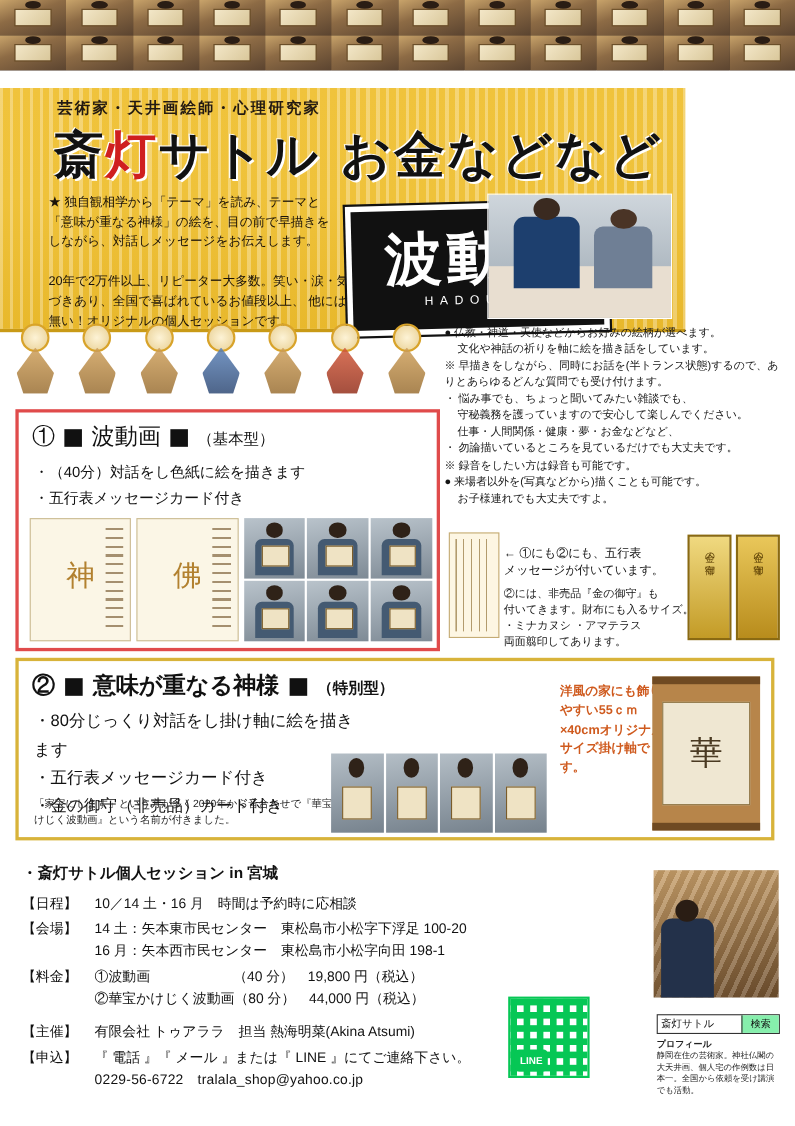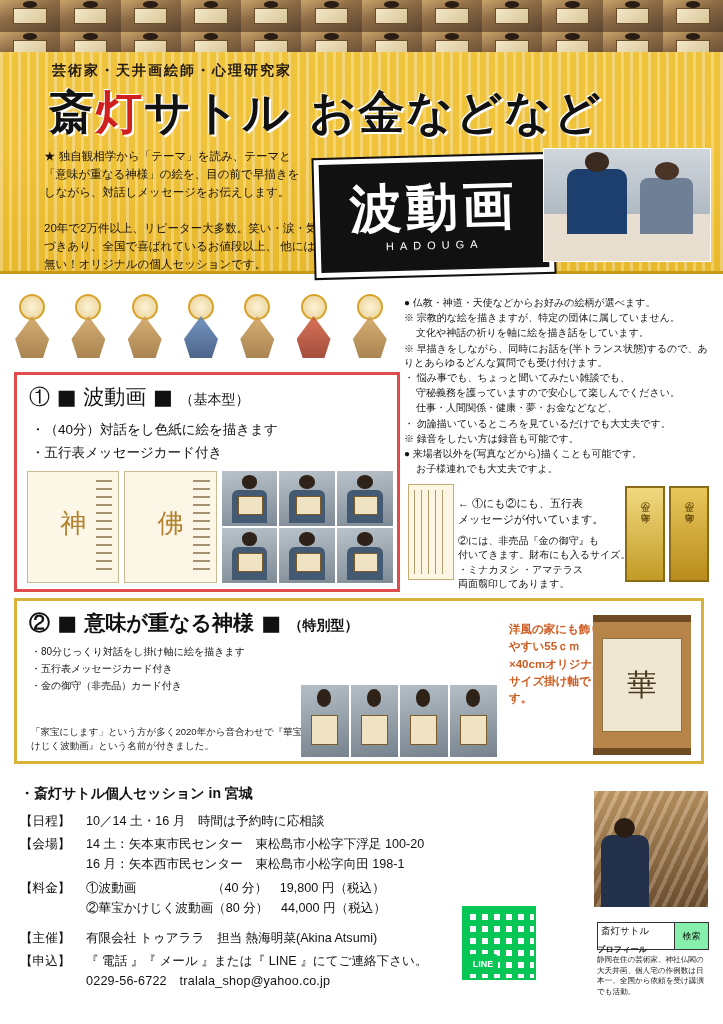--- a/index.html
+++ b/index.html
@@ -28,21 +28,21 @@
     background: linear-gradient(135deg,#f3e7c8,#d9c79a);
     border:1px solid #6b4f2a;
   }
   .photo-strip .cell .h {
     position:absolute; left:38%; top:4%; width:24%; height:20%;
     background:#2a1d14; border-radius:50%;
   }
 
   
   .header {
-    position:absolute; top:52px; left:0; width:723px; height:222px;
+    position:absolute; top:80px; left:0; width:623px; height:222px;
     background:
       repeating-linear-gradient(90deg, rgba(255,255,255,0.30) 0 3px, rgba(255,255,255,0) 3px 9px),
       linear-gradient(180deg,#f0c33c 0%, #efc23a 45%, #e8b82c 100%);
     border-bottom:3px solid #c99a16;
   }
   .hdr-sub {
     position:absolute; top:10px; left:52px;
     font-size:14px; font-weight:bold; color:#231a12; letter-spacing:2px;
   }
   .hdr-title {
@@ -206,21 +206,21 @@
     position:absolute; top:598px; left:14px; width:690px; height:166px;
     border:3px solid #d8b33a; background:#fff;
   }
   .sec2 .s-title {
     position:absolute; top:8px; left:12px; font-size:21px; font-weight:bold; color:#111;
     font-family:"DejaVu Serif", serif; white-space:nowrap;
   }
   .sec2 .s-title .small { font-size:14px; }
   .sec2 .bullets {
     position:absolute; top:42px; left:14px; width:300px;
-    font-size:10px; line-height:1.72; color:#111;
+    font-size:15px; line-height:1.72; color:#111;
   }
   .sec2 .foot {
     position:absolute; bottom:8px; left:14px; width:290px;
     font-size:9.5px; line-height:1.5; color:#222;
   }
   .sec2 .ppl2 {
     position:absolute; top:84px; left:284px; width:196px; height:72px;
     display:grid; grid-template-columns:repeat(4,1fr); gap:2px;
   }
   .sec2 .ppl2 .pc { position:relative; background:linear-gradient(170deg,#b4bec6,#76828d); overflow:hidden; }
@@ -281,21 +281,21 @@
       linear-gradient(90deg,#06c755 0 6px, transparent 6px 12px),
       linear-gradient(180deg,#06c755 0 6px, transparent 6px 12px);
     background-size:12px 12px;
   }
   .qr .line-badge {
     position:absolute; left:4px; bottom:4px; width:30px; height:20px;
     background:#06c755; color:#fff; font-size:9px; font-weight:bold;
     display:flex; align-items:center; justify-content:center; border-radius:4px;
   }
   .search-bar {
-    position:absolute; top:922px; right:14px; width:112px; height:28px;
+    position:absolute; top:922px; right:14px; width:112px; height:18px;
     border:1px solid #333; display:flex; background:#fff;
   }
   .search-bar .q { flex:1; font-size:9.5px; padding:2px 3px; color:#111; }
   .search-bar .btn {
     width:34px; background:#86efac; border-left:1px solid #333;
     font-size:9px; display:flex; align-items:center; justify-content:center; color:#111;
   }
   .profile {
     position:absolute; top:944px; right:14px; width:112px;
     font-size:7.6px; line-height:1.38; color:#222;
@@ -474,21 +474,20 @@
       <div class="body"></div>
     </div>
   <div class="deity">
       <div class="halo"></div>
       <div class="body"></div>
     </div>
 </div>
 
 <div class="right-notes">
   <div class="ln">● 仏教・神道・天使などからお好みの絵柄が選べます。</div>
-  <div class="ln">※ 宗教的な絵を描きますが、特定の団体に属していません。</div>
   <div class="ln indent">文化や神話の祈りを軸に絵を描き話をしています。</div>
   <div class="ln">※ 早描きをしながら、同時にお話を(半トランス状態)するので、ありとあらゆるどんな質問でも受け付けます。</div>
   <div class="ln">・ 悩み事でも、ちょっと聞いてみたい雑談でも、</div>
   <div class="ln indent">守秘義務を護っていますので安心して楽しんでください。</div>
   <div class="ln indent">仕事・人間関係・健康・夢・お金などなど、</div>
   <div class="ln">・ 勿論描いているところを見ているだけでも大丈夫です。</div>
   <div class="ln">※ 録音をしたい方は録音も可能です。</div>
   <div class="ln">● 来場者以外を(写真などから)描くことも可能です。</div>
   <div class="ln indent">お子様連れでも大丈夫ですよ。</div>
 </div>

